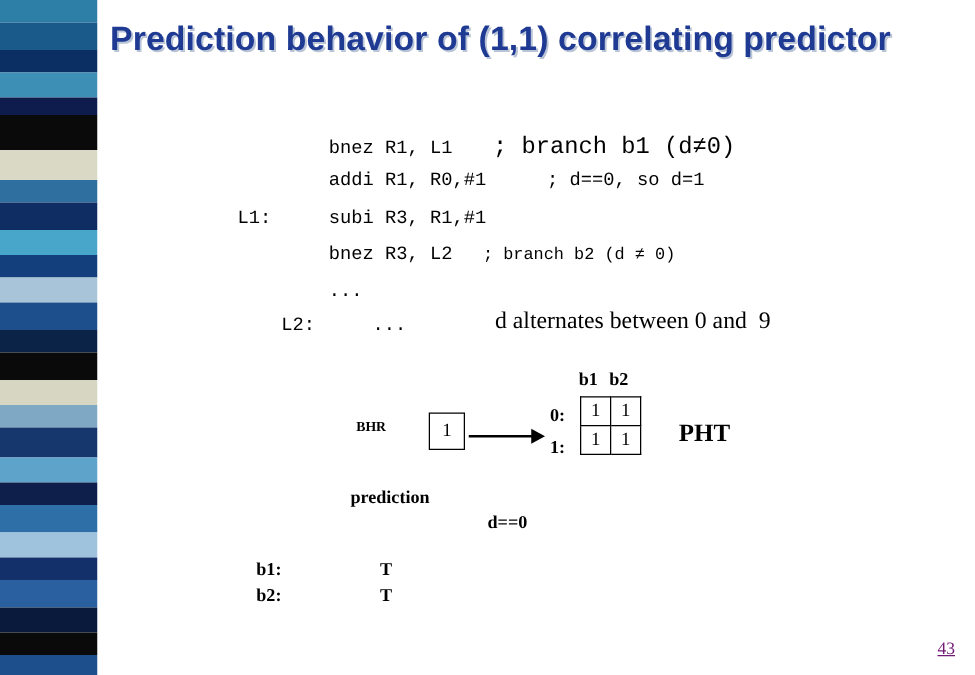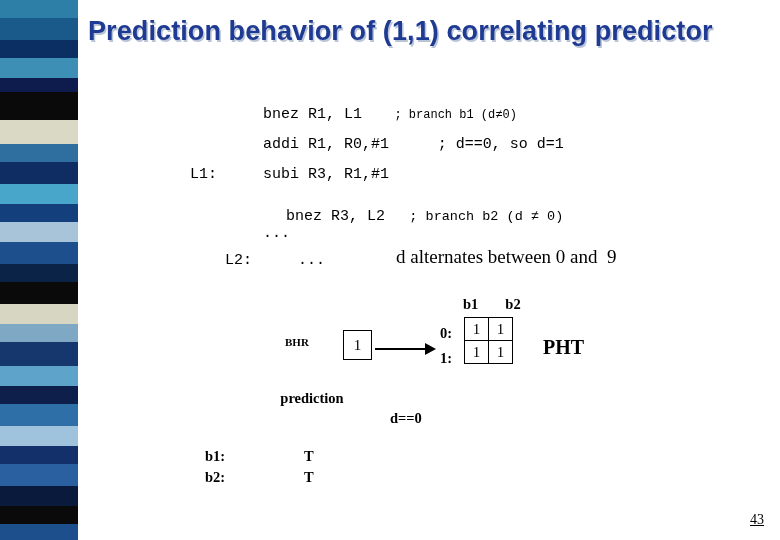--- a/index.html
+++ b/index.html
@@ -55,21 +55,21 @@
   .code.small {
     font-size: 13.5px;
   }
 
   .label-col { left: 190px; }
   .instr-col { left: 263px; }
 
   .row1 { top: 106px; }
   .row2 { top: 136px; }
   .row3 { top: 166px; }
-  .row4 { top: 208px; margin-left: 23px; }
+  .row4 { top: 195px; }
   .row5 { top: 225px; }
   .row6 { top: 252px; margin-left: 35px; }
 
   .cmt { color: #000000; }
 
   
   .serif {
     font-family: "Liberation Serif", "DejaVu Serif", serif;
     color: #000000;
   }
@@ -132,21 +132,21 @@
 
   
   #pht-headers {
     position: absolute;
     left: 463px;
     top: 296px;
     font-family: "Liberation Serif", "DejaVu Serif", serif;
     font-size: 14.5px;
     font-weight: bold;
     display: flex;
-    gap: 27px;
+    gap: 9px;
     justify-content: flex-end;
   }
   #pht-rowlabels {
     position: absolute;
     left: 440px;
     top: 321px;
     font-family: "Liberation Serif", "DejaVu Serif", serif;
     font-size: 14.5px;
     font-weight: bold;
     line-height: 25px;
@@ -214,21 +214,21 @@
     font-weight: bold;
     line-height: 21px;
   }
 
   #page-number {
     position: absolute;
     right: 16px;
     bottom: 12px;
     font-family: "Liberation Serif", "DejaVu Serif", serif;
     font-size: 14px;
-    color: #000000;
+    color: #701a75;
     text-decoration: underline;
   }
 </style>
 </head>
 <body>
 
 <div id="left-strip">
     <div class="band" style="top: 0px; height: 18px; background: rgb(46, 127, 168);"></div>
     <div class="band" style="top: 18px; height: 22px; background: rgb(26, 90, 138);"></div>
     <div class="band" style="top: 40px; height: 18px; background: rgb(12, 47, 99);"></div>
@@ -256,21 +256,21 @@
     <div class="band" style="top: 486px; height: 20px; background: rgb(10, 26, 60);"></div>
     <div class="band" style="top: 506px; height: 18px; background: rgb(10, 10, 10);"></div>
     <div class="band" style="top: 524px; height: 16px; background: rgb(28, 79, 140);"></div>
   </div>
 
 <div id="title">Prediction behavior of (1,1) correlating predictor</div>
 
 <div class="code label-col row3">L1:</div>
 <div class="code label-col row6">L2:</div>
 
-<div class="code instr-col row1"><span>bnez R1, L1</span><span class="code small cmt" style="position:static">    </span><span class="cmt" style="font-size:12px">; branch b1 (d≠0)</span></div>
+<div class="code instr-col row1"><span>bnez R1, L1</span><span class="code small cmt" style="position:static">    </span><span class="cmt" style="font-size:19px">; branch b1 (d≠0)</span></div>
 
 <div class="code instr-col row2"><span>addi R1, R0,#1</span><span style="font-size:13.5px">      </span><span class="cmt" style="font-size:15px">; d==0, so d=1</span></div>
 
 <div class="code instr-col row3">subi R3, R1,#1</div>
 
 <div class="code instr-col row4"><span>bnez R3, L2</span><span style="font-size:13.5px">   </span><span class="cmt" style="font-size:13.5px">; branch b2 (d ≠ 0)</span></div>
 
 <div class="code instr-col row5">...</div>
 <div class="code instr-col row6">...</div>
 

